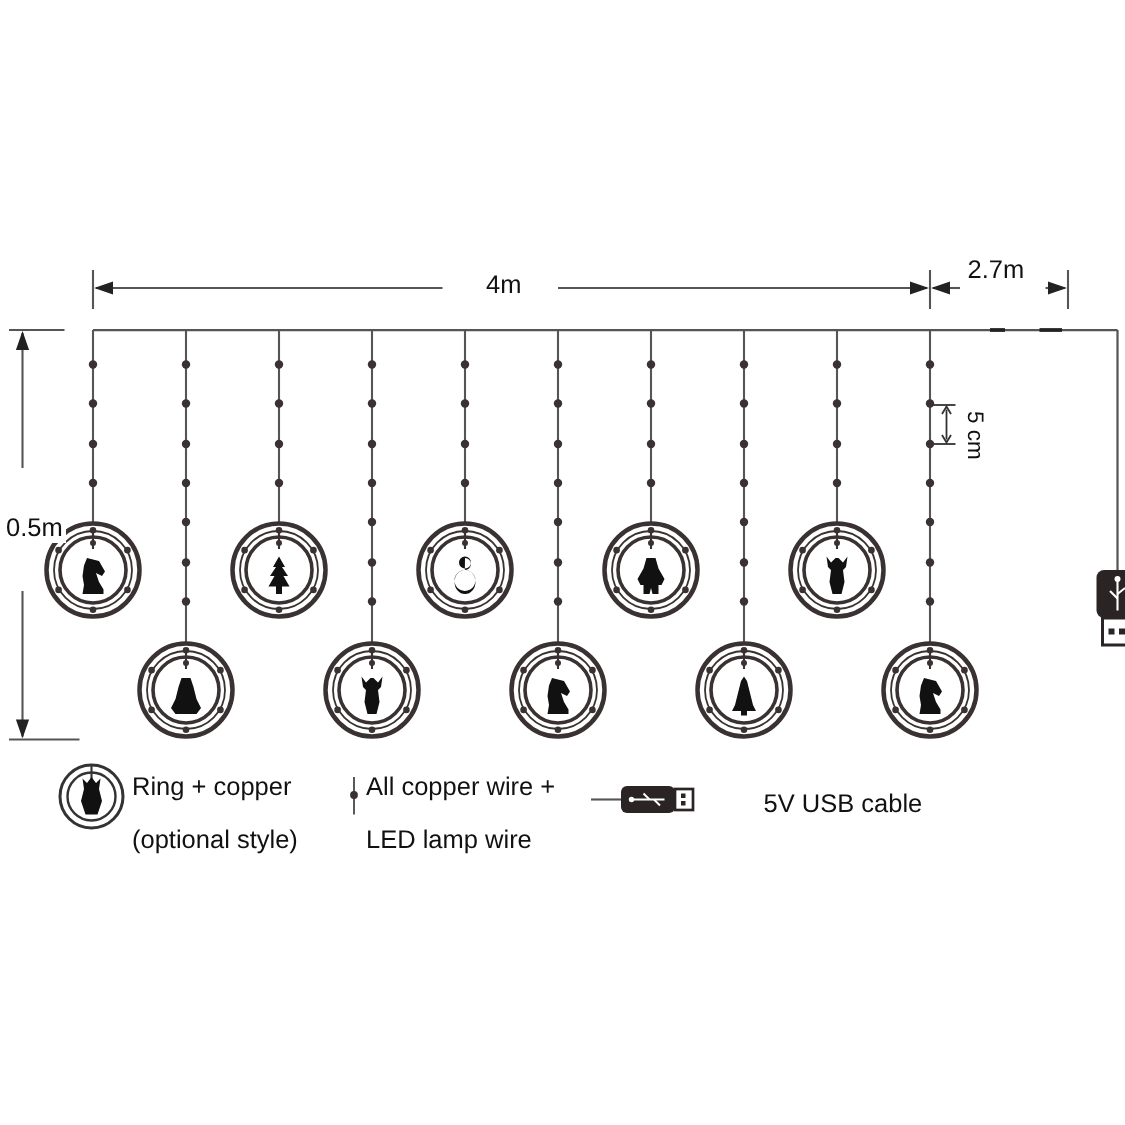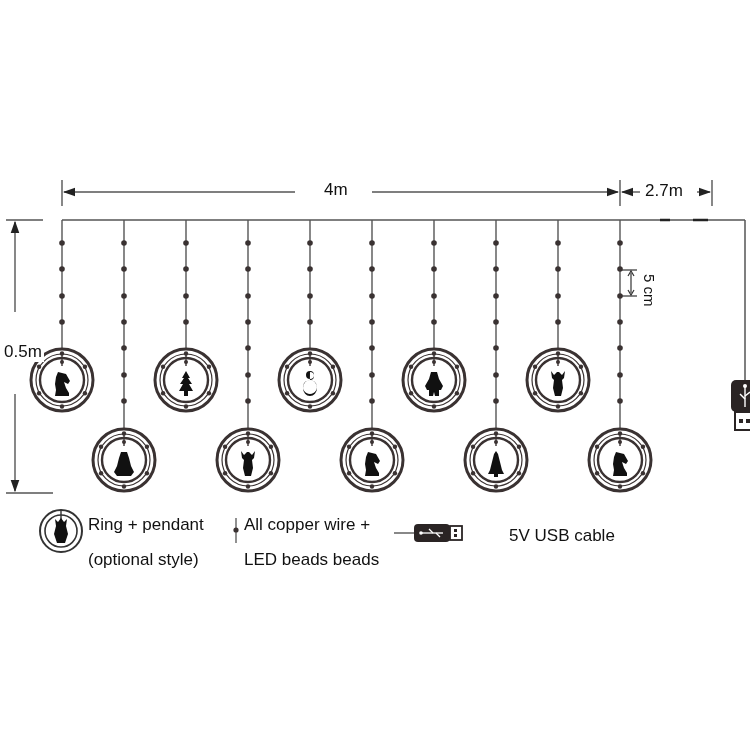--- a/index.html
+++ b/index.html
@@ -313,21 +313,21 @@
     <g stroke="#fff" stroke-width="1.3" fill="none">
       <line x1="421" y1="533" x2="443" y2="533"></line>
       <line x1="433" y1="533" x2="429" y2="529"></line>
       <line x1="436" y1="533" x2="440" y2="537"></line>
     </g>
     <circle cx="421" cy="533" r="1.8" fill="#fff"></circle>
   </g>
 </svg>
 
 <div class="lbl lbl-bg" style="left:320px; top:180px; font-size:17px;">4m</div>
-<div class="lbl" style="left:645px; top:181px; font-size:17px;">2.7m</div>
+<div class="lbl" style="left:645px; top:170px; font-size:17px;">2.7m</div>
 <div class="lbl lbl-bg" style="left:2px; top:342px; font-size:17px; padding:0 2px;">0.5m</div>
 <div class="lbl" style="left:626px; top:274px; font-size:15px; transform:rotate(90deg); transform-origin:left top; left:658px;">5 cm</div>
 
-<div class="lbl" style="left:88px; top:515px;">Ring + pendant</div>
+<div class="lbl" style="left:88px; top:515px;">Ring + copper</div>
 <div class="lbl" style="left:88px; top:550px;text-align:right;">(optional style)</div>
 <div class="lbl" style="left:244px; top:515px;">All copper wire +</div>
-<div class="lbl" style="left:244px; top:550px;">LED beads beads</div>
+<div class="lbl" style="left:244px; top:550px;">LED lamp wire</div>
 <div class="lbl" style="left:509px; top:526px;">5V USB cable</div>
 
 </body></html>

